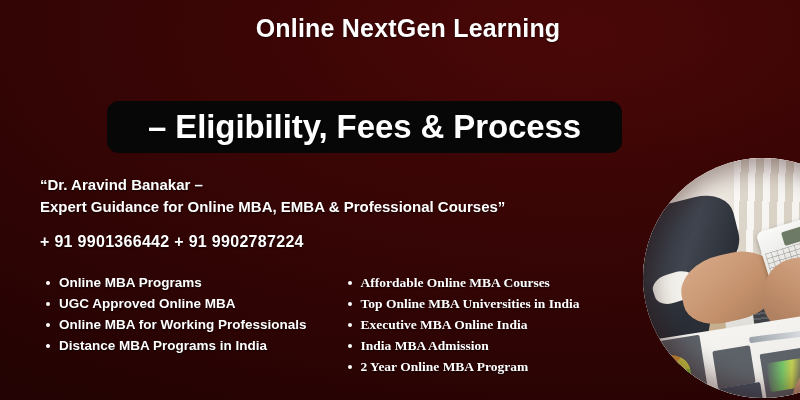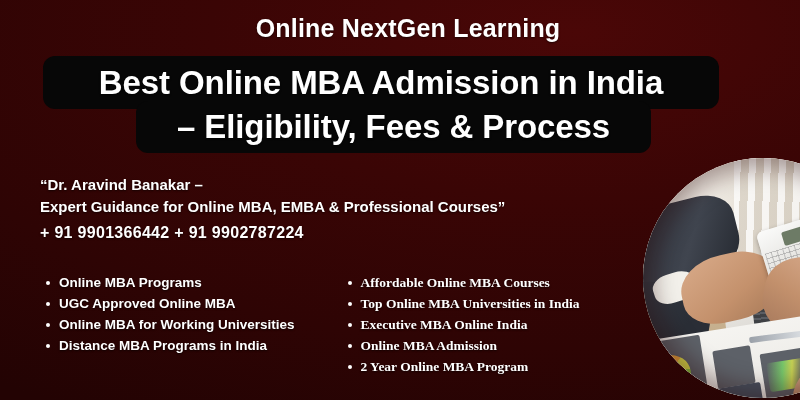--- a/index.html
+++ b/index.html
@@ -249,21 +249,21 @@
   .title-1 {
     left: 43px;
     top: 56px;
     width: 676px;
     height: 53px;
     font-size: 33px;
     border-radius: 12px;
     letter-spacing: -0.1px;
   }
   .title-2 {
-    left: 136px;
+    left: 107px;
     top: 101px;
     width: 515px;
     height: 52px;
     font-size: 33px;
     border-radius: 12px;
     letter-spacing: -0.1px;
   }
 
   .subtitle {
     position: absolute;
@@ -272,21 +272,21 @@
     width: 600px;
     color: #ffffff;
     font-weight: bold;
     font-size: 15px;
     line-height: 22px;
     text-shadow: 0 1px 2px rgba(0,0,0,.6);
   }
   .subtitle .ln { display: block; }
   .subtitle .phones {
     display: block;
-    margin-top: 4px;
+    margin-top: 13px;
     font-size: 16px;
     letter-spacing: .3px;
   }
 
   .lists {
     position: absolute;
     left: 44px;
     top: 272px;
     width: 600px;
     display: flex;
@@ -352,44 +352,43 @@
 
       <div class="ph-hand-c"></div>
     </div>
     <div class="photo-vignette"></div>
   </div>
 
   <div class="content">
 
     <div class="kicker">Online NextGen Learning</div>
 
-    <div class="title-line title-1">Best Online MBA Admission in India</div>
 
     <div class="title-line title-2">– Eligibility, Fees &amp; Process</div>
 
     <div class="subtitle">
       <span class="ln">“Dr. Aravind Banakar –</span>
       <span class="ln">Expert Guidance for Online MBA, EMBA &amp; Professional Courses”</span>
       <span class="phones">+ 91 9901366442  + 91 9902787224</span>
     </div>
 
     <div class="lists">
       <div class="col">
         <ul class="bullets">
           <li>Online MBA Programs</li>
           <li>UGC Approved Online MBA</li>
-          <li>Online MBA for Working Universities</li>
+          <li>Online MBA for Working Professionals</li>
           <li>Distance MBA Programs in India</li>
         </ul>
       </div>
       <div class="col-right">
         <ul class="bullets">
           <li>Affordable Online MBA Courses</li>
           <li>Top Online MBA Universities in India</li>
           <li>Executive MBA Online India</li>
-          <li>Online MBA Admission</li>
+          <li>India MBA Admission</li>
           <li>2 Year Online MBA Program</li>
         </ul>
       </div>
     </div>
 
   </div>
 </div>
 
 </body></html>

